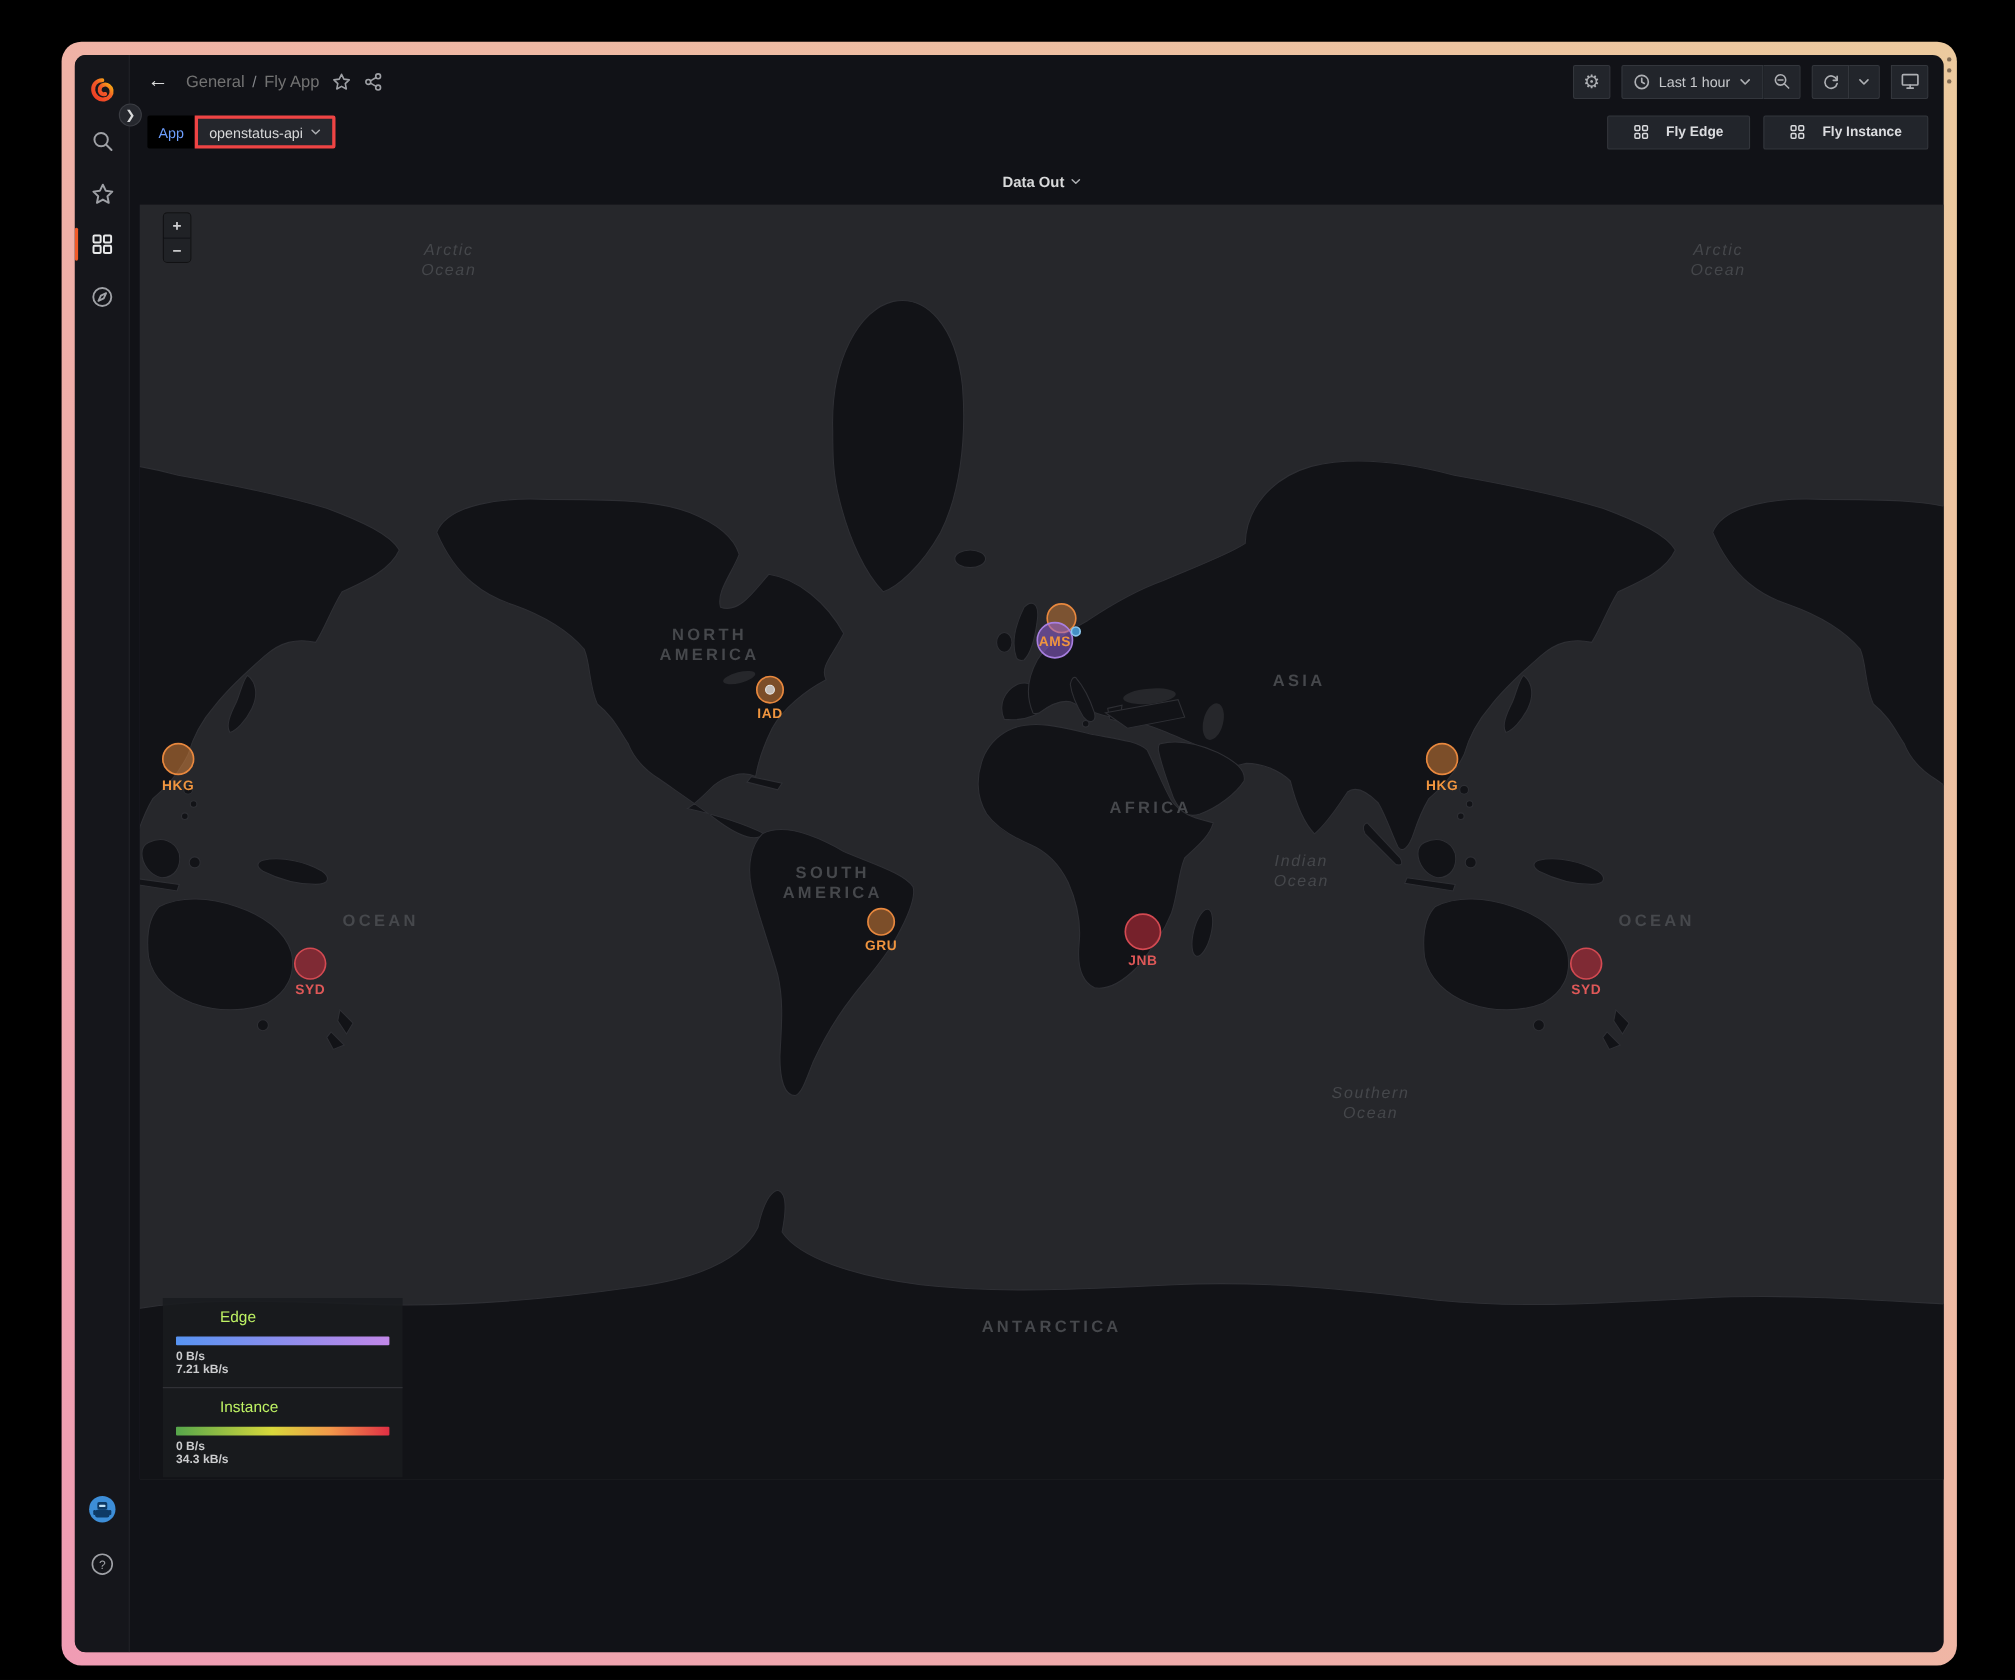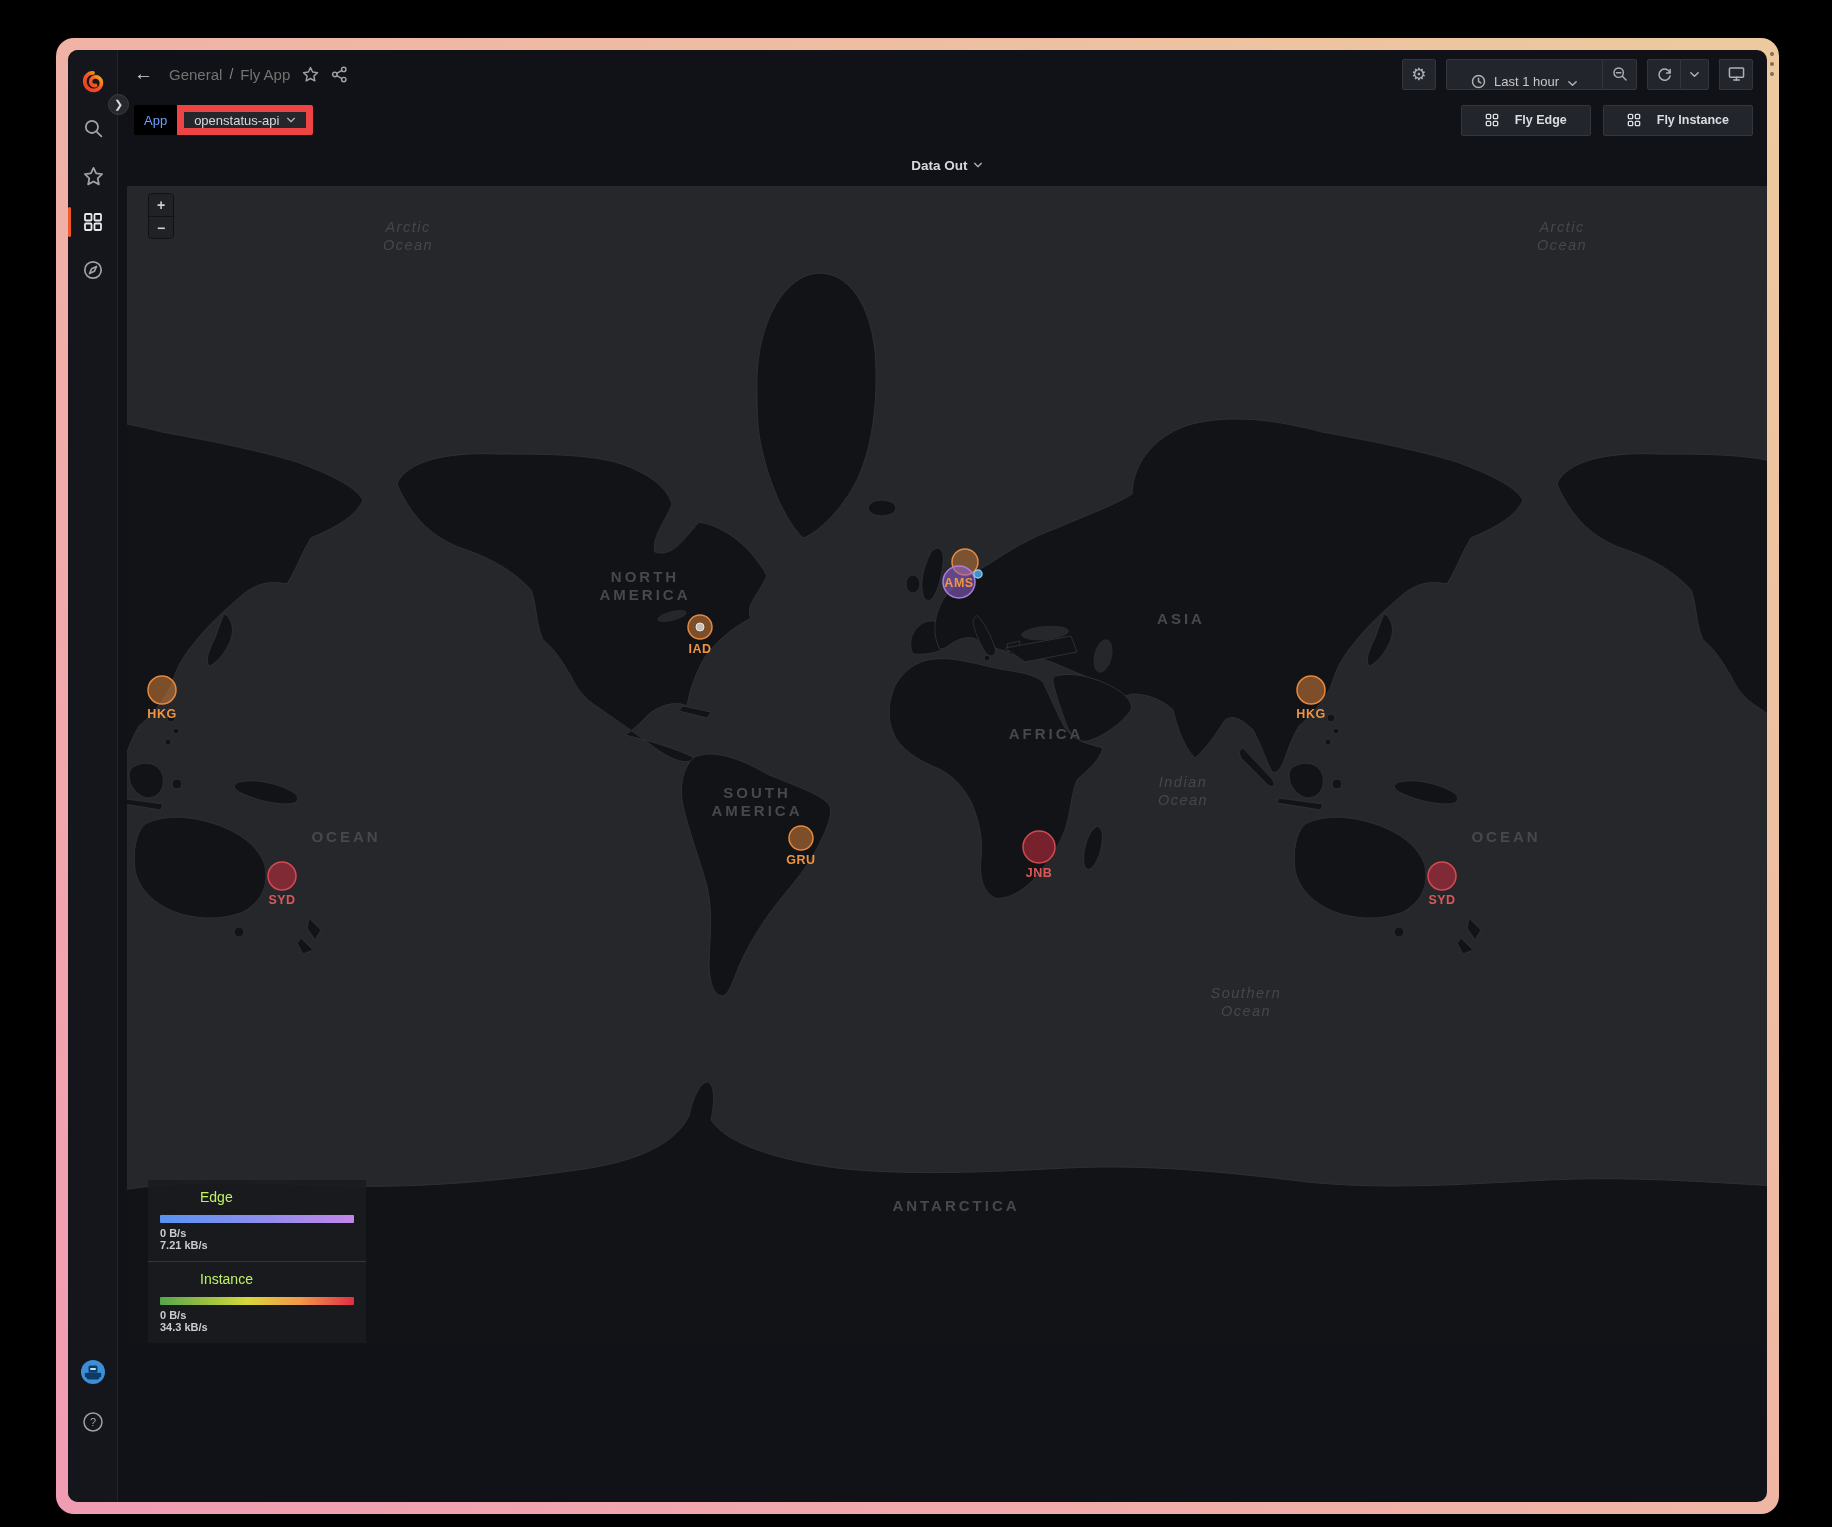--- a/index.html
+++ b/index.html
@@ -32,26 +32,26 @@
   .hdr-ico { margin-left:12px; cursor:pointer; display:flex; align-items:center; }
   .spacer { flex:1; }
 
   .btn { height:31px; background:#22252b; border:1px solid #33363c; border-radius:2px; color:#c7c9cc;
     display:flex; align-items:center; justify-content:center; font-size:13px; cursor:pointer; }
   .btn-ico { width:34px; }
   .group { display:flex; margin-left:10px; }
   .group .btn { border-radius:0; border-left-width:0; }
   .group .btn:first-child { border-radius:2px 0 0 2px; border-left-width:1px; }
   .group .btn:last-child { border-radius:0 2px 2px 0; }
-  .timepick { padding:0 24px; gap:8px; font-weight:500;align-items:flex-end; }
+  .timepick { padding:0 10px; gap:8px; font-weight:500; }
 
   
   .toolbar { position:absolute; left:50px; top:48px; right:0; height:44px; display:flex; align-items:center; padding:0 14px 0 16px; }
   .chip-label { height:30px; display:flex; align-items:center; padding:0 10px; background:#000000; border-radius:2px 0 0 2px; color:#6e9fff; font-size:13px; font-weight:500; }
-  .chip-value { height:30px; display:flex; align-items:center; gap:7px; padding:0 10px; background:#24262c; border:7px solid #ef4444; border-radius:0 2px 2px 0; color:#d8d9da; font-size:13px; cursor:pointer; }
+  .chip-value { height:30px; display:flex; align-items:center; gap:7px; padding:0 10px; background:#24262c; border:3px solid #ef4444; border-radius:0 2px 2px 0; color:#d8d9da; font-size:13px; cursor:pointer; }
   .fly-btn { padding:0 23px; gap:16px; margin-left:12px; font-weight:600; font-size:12.5px; color:#dcdde0; }
 
   
   .panel-header { position:absolute; left:59px; top:100px; width:1640px; height:30px; display:flex; align-items:center; justify-content:center; gap:5px; cursor:pointer; }
   .panel-title { font-size:13.5px; font-weight:600; color:#d8d9da; }
 
   .map { position:absolute; left:59px; top:136px; width:1640px; height:1159px; background:#26272b; overflow:hidden; cursor:grab; }
   .map svg.world-svg { position:absolute; left:0; top:0; }
 
   .land { fill:#121317; stroke:#2e2f34; stroke-width:1; }

